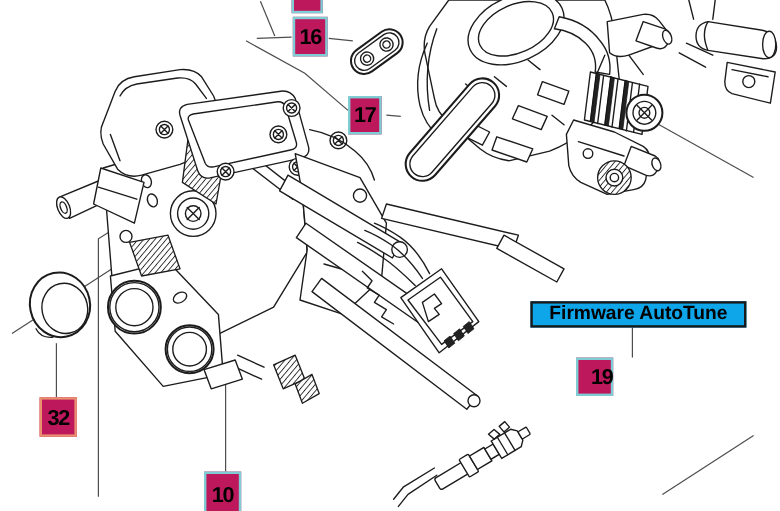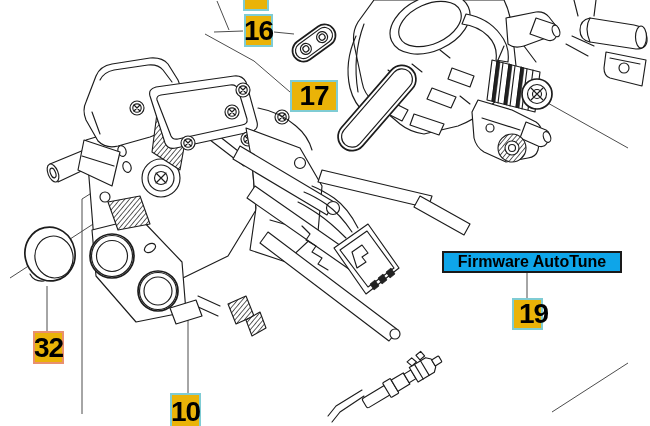--- a/index.html
+++ b/index.html
@@ -11,33 +11,33 @@
   
   .s  {stroke:#1c1c1c;stroke-width:1.15;stroke-linejoin:round;stroke-linecap:round;fill:none;}
   .sw {stroke:#1c1c1c;stroke-width:1.15;stroke-linejoin:round;stroke-linecap:round;fill:#fff;}
   .sb {stroke:#1c1c1c;stroke-width:1.7;stroke-linejoin:round;fill:#fff;}
   .dk {fill:#222;stroke:#111;stroke-width:.6;}
   .ht {stroke:#1c1c1c;stroke-width:1.1;stroke-linejoin:round;fill:url(#hd);}
   .ld {stroke:#4d4d4d;stroke-width:1;fill:none;}
   
   .callout{
     position:absolute;box-sizing:border-box;display:flex;align-items:center;justify-content:center;
-    background:#eab308;border:2px solid var(--callout-teal-border,#7fccd4);
-    color:var(--label-text-color,#000);font-weight:bold;font-size:28px;line-height:1;
+    background:#be185d;border:2px solid var(--callout-teal-border,#7fccd4);
+    color:var(--label-text-color,#000);font-weight:bold;font-size:18px;line-height:1;
     letter-spacing:-1px;
   }
   .callout.orange{border-color:var(--callout-orange-border,#e9906e);}
   .annotation-box{
     position:absolute;box-sizing:border-box;display:flex;align-items:center;justify-content:center;
     background:#0ea5e9;border:2px solid var(--annotation-border,#1a1a1a);
     color:var(--label-text-color,#000);font-weight:bold;font-size:16px;line-height:1;
   }
   #c16{left:244px;top:14px;width:29px;height:33px;}
-  #c17{left:290px;top:80px;width:48px;height:32px;}
-  #c19{left:512px;top:298px;width:31px;height:32px;padding-left:12px;}
+  #c17{left:290px;top:80px;width:28px;height:32px;}
+  #c19{left:480px;top:298px;width:31px;height:32px;padding-left:12px;}
   #c21{left:33px;top:331px;width:31px;height:33px;}
   #c10{left:170px;top:393px;width:31px;height:38px;}
   #ctop{left:243px;top:-23px;width:26px;height:34px;}
   #fwbox{left:442px;top:251px;width:180px;height:22px;}
 </style>
 </head>
 <body>
 
 <div class="stage">
 

